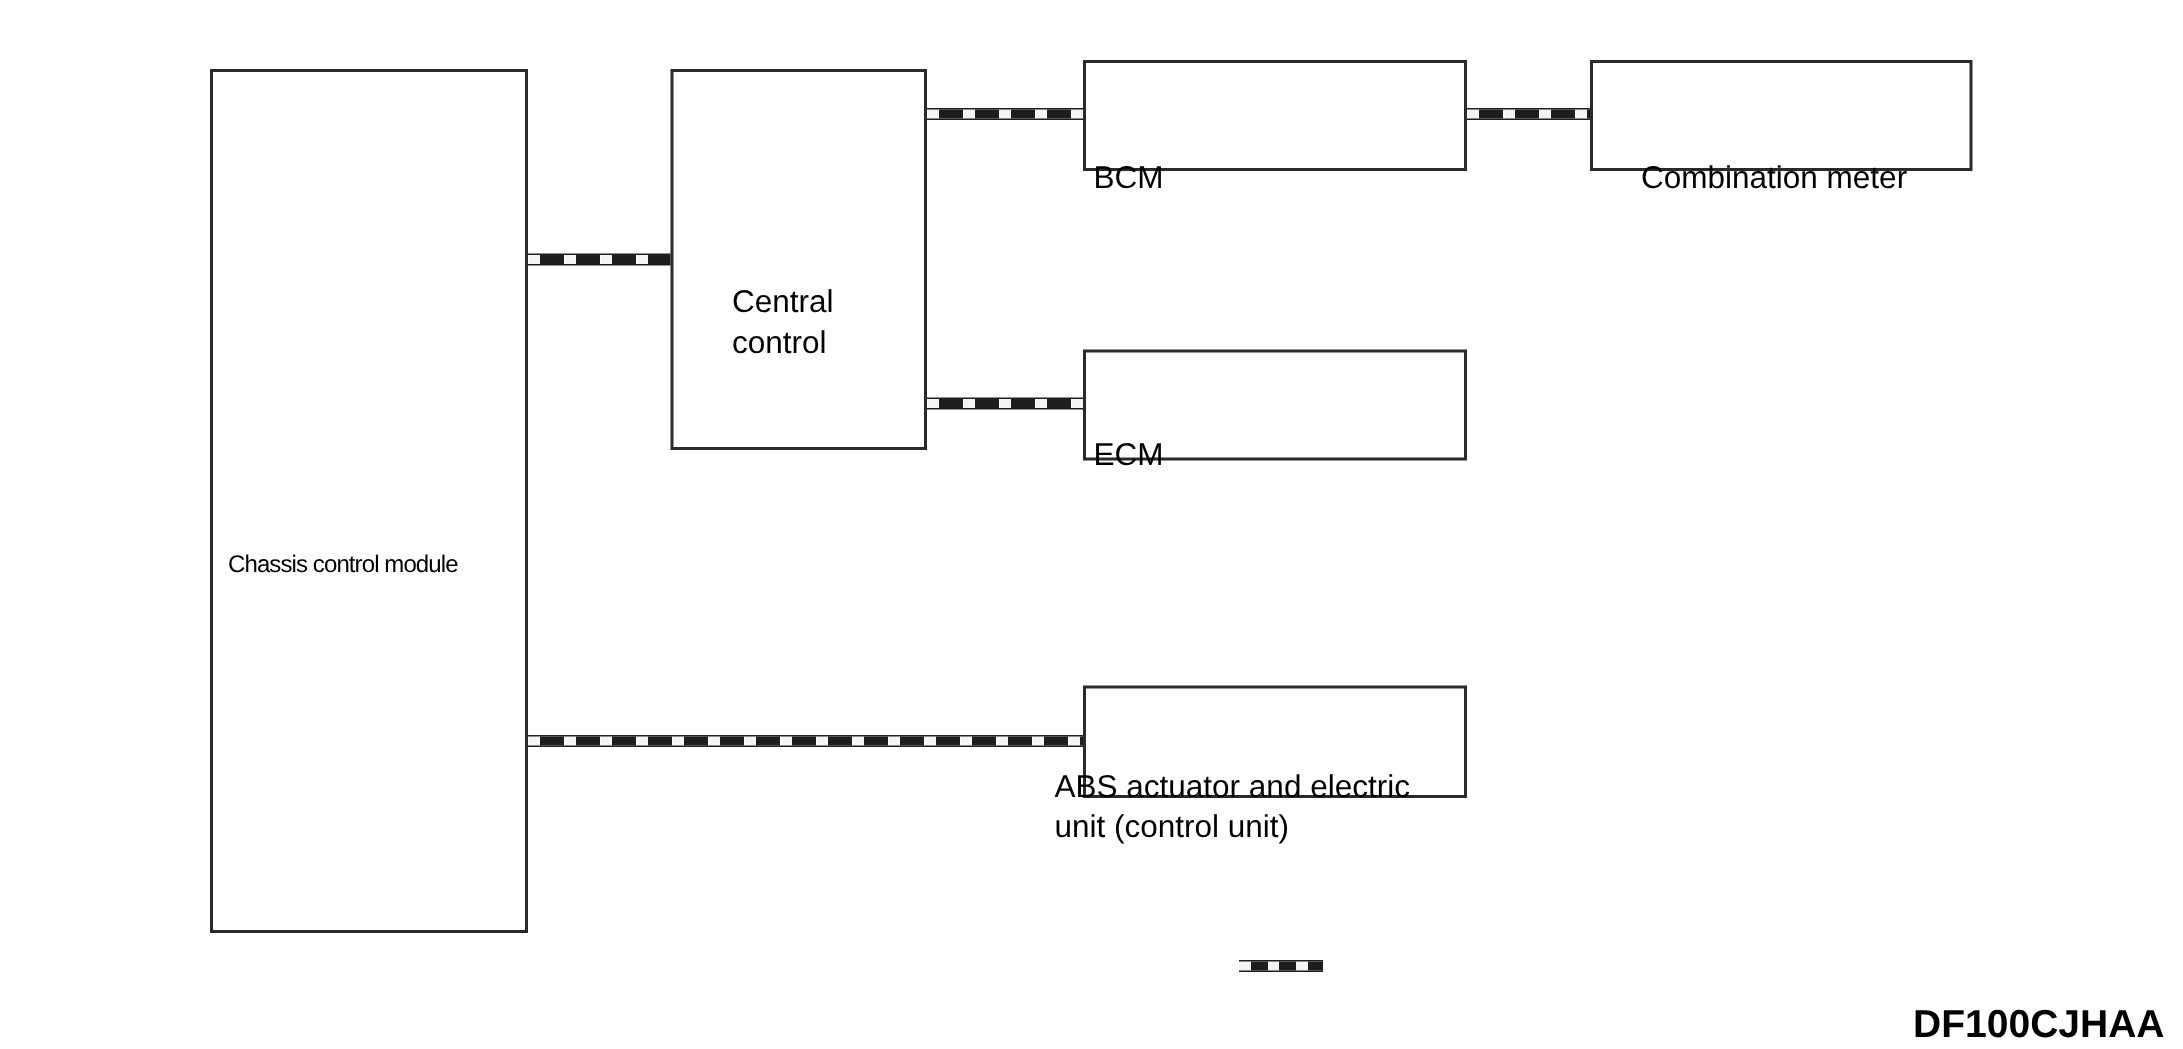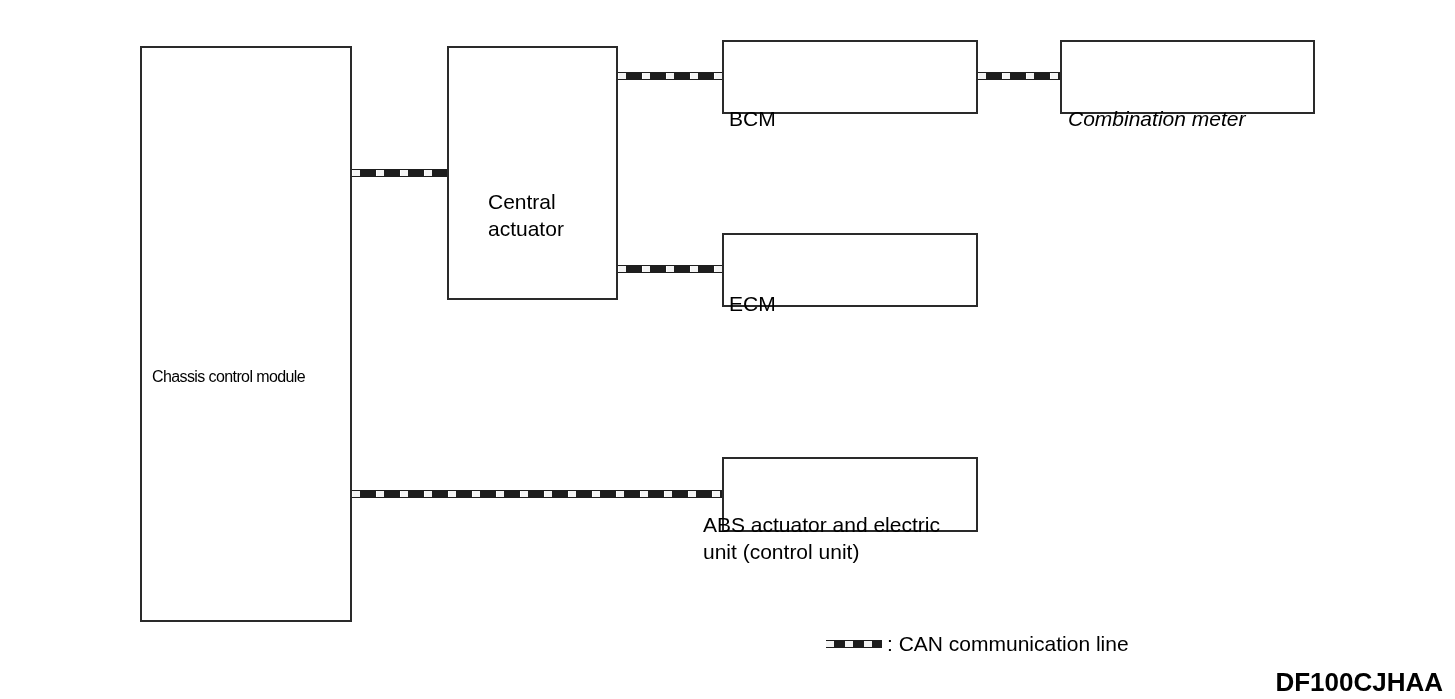--- a/index.html
+++ b/index.html
@@ -21,39 +21,38 @@
     .code { position: absolute; right: 12px; top: 667px; font-size: 26px; font-weight: bold; }
   </style>
 </head>
 <body>
 
 <div class="box" style="left:140px; top:46px; width:212px; height:576px;"></div>
 <div class="label" style="left:152px; top:321px; font-size:16px; letter-spacing:-0.6px;">Chassis control module</div>
 
 <div class="box" style="left:447px; top:46px; width:171px; height:254px;"></div>
 <div class="label" style="left:488px; top:146px;">Central
-actuator</div>
+control</div>
 
 <div class="box" style="left:722px; top:40px; width:256px; height:74px;"></div>
 <div class="label" style="left:729px; top:63px;">BCM</div>
 
 <div class="box" style="left:1060px; top:40px; width:255px; height:74px;"></div>
-<div class="label" style="left:1068px; top:63px;font-style:italic;">Combination meter</div>
+<div class="label" style="left:1094px; top:63px;">Combination meter</div>
 
 <div class="box" style="left:722px; top:233px; width:256px; height:74px;"></div>
 <div class="label" style="left:729px; top:248px;">ECM</div>
 
 <div class="box" style="left:722px; top:457px; width:256px; height:75px;"></div>
 <div class="label" style="left:703px; top:469px;">ABS actuator and electric
 unit (control unit)</div>
 
 <div class="can-line" style="left:352px; top:169px; width:95px;"></div>
 <div class="can-line" style="left:618px; top:72px; width:104px;"></div>
 <div class="can-line" style="left:978px; top:72px; width:82px;"></div>
 <div class="can-line" style="left:618px; top:265px; width:104px;"></div>
 <div class="can-line" style="left:352px; top:490px; width:370px;"></div>
 
 <div class="legend">
   <div class="legend-swatch"></div>
-  <span class="legend-text">: CAN communication line</span>
 </div>
 
 <div class="code">DF100CJHAA</div>
 
 </body></html>

